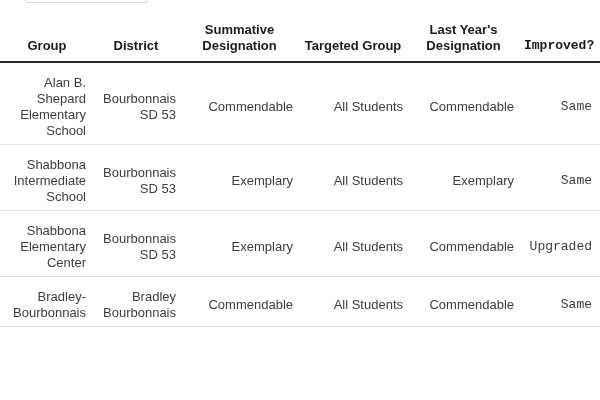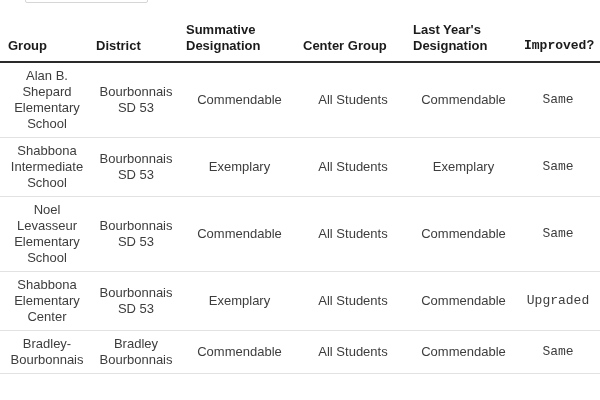--- a/index.html
+++ b/index.html
@@ -26,34 +26,34 @@
   table.designations {
     width: 600px;
     border-collapse: collapse;
     table-layout: fixed;
     margin-top: 8px;
   }
   thead th {
     font-size: 13px;
     font-weight: bold;
     color: #1b1b1b;
-    text-align: left;
+    text-align: center;
     vertical-align: bottom;
     line-height: 16px;
     padding: 14px 10px 7px 0;
     border-bottom: 2px solid #2a2a2a;
   }
   tbody td {
     font-size: 13px;
     font-weight: normal;
     color: #3d3d3d;
-    text-align: center;
+    text-align: right;
     vertical-align: middle;
     line-height: 16px;
-    padding: 5px 10px 5px 0;
+    padding: 12px 10px 5px 0;
     border-bottom: 1px solid #e2e2e2;
   }
   thead th:first-child, tbody td:first-child { padding-left: 8px; }
   thead th:last-child, tbody td:last-child { padding-right: 8px; font-family: Liberation Mono, monospace; }
 </style>
 </head>
 <body>
 
 <div class="viewport">
 
@@ -66,48 +66,40 @@
       <col style="width:117px">
       <col style="width:110px">
       <col style="width:111px">
       <col style="width:76px">
     </colgroup>
     <thead>
       <tr>
         <th>Group</th>
         <th>District</th>
         <th>Summative Designation</th>
-        <th>Center Group</th>
+        <th>Targeted Group</th>
         <th>Last Year's Designation</th>
         <th>Improved?</th>
       </tr>
     </thead>
     <tbody>
         <tr>
     <td>Alan B. Shepard Elementary School</td>
     <td>Bourbonnais SD 53</td>
     <td>Commendable</td>
     <td>All Students</td>
     <td>Commendable</td>
     <td>Same</td>
   </tr>
         <tr>
     <td>Shabbona Intermediate School</td>
     <td>Bourbonnais SD 53</td>
     <td>Exemplary</td>
     <td>All Students</td>
     <td>Exemplary</td>
-    <td>Same</td>
-  </tr>
-        <tr>
-    <td>Noel Levasseur Elementary School</td>
-    <td>Bourbonnais SD 53</td>
-    <td>Commendable</td>
-    <td>All Students</td>
-    <td>Commendable</td>
     <td>Same</td>
   </tr>
         <tr>
     <td>Shabbona Elementary Center</td>
     <td>Bourbonnais SD 53</td>
     <td>Exemplary</td>
     <td>All Students</td>
     <td>Commendable</td>
     <td>Upgraded</td>
   </tr>

